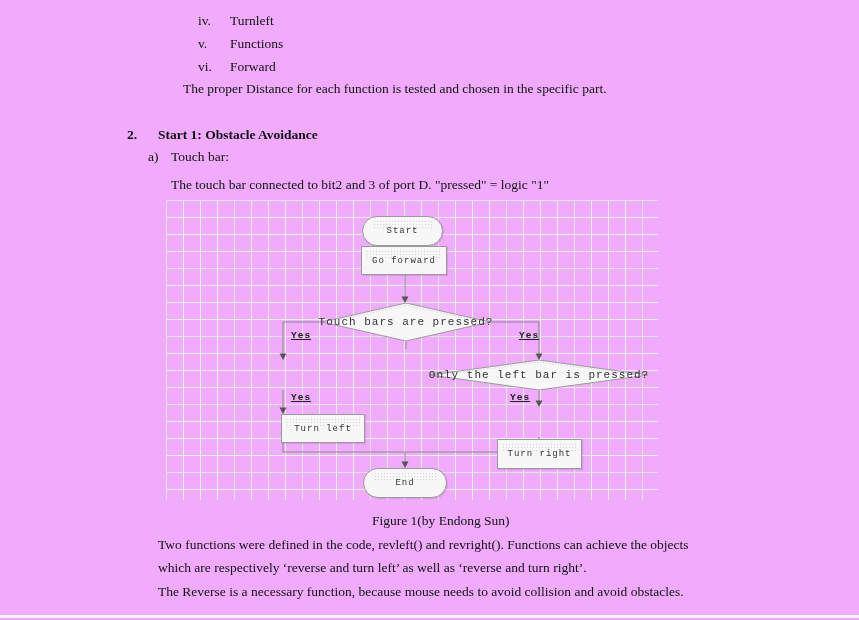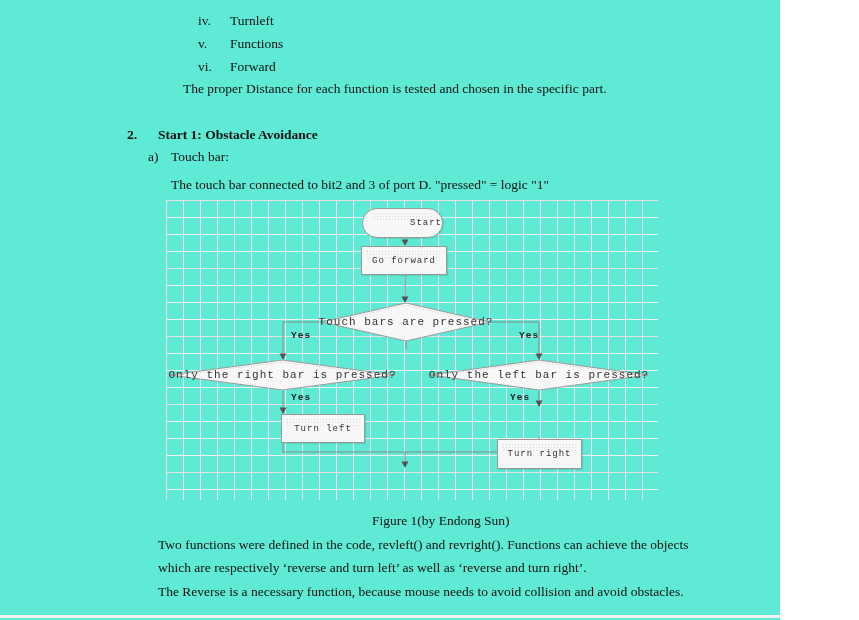--- a/index.html
+++ b/index.html
@@ -1,18 +1,18 @@
 <!DOCTYPE html>
 <html><head>
 <meta charset="utf-8">
 <style>
   html,body { margin:0; padding:0; background:#fff; }
   .page {
-    position:relative; width:732px; height:620px; background:#5eead4;
-    font-family:"Liberation Serif", serif; color:#111; overflow:hidden;padding-left:48px;
+    position:relative; width:859px; height:620px; background:#f0abfc;
+    font-family:"Liberation Serif", serif; color:#111; overflow:hidden;
   }
   .tline { position:absolute; font-size:13.5px; line-height:20px; white-space:nowrap; }
   .b { font-weight:bold; }
   .num     { display:inline-block; width:32px; }
   .secnum  { display:inline-block; width:31px; font-weight:bold; }
   .submark { display:inline-block; width:23px; }
 
   
   .flow {
     position:absolute; left:166px; top:200px; width:492px; height:300px;
@@ -45,21 +45,21 @@
   .diamond { position:absolute; }
   .diamond svg { position:absolute; left:0; top:0; }
   .diamond .dlabel {
     position:absolute; left:0; top:0; right:0; bottom:0;
     display:flex; align-items:center; justify-content:center;
     font-family:"Liberation Mono", monospace; font-size:11px; letter-spacing:1px;
     color:#333; white-space:nowrap;
   }
   .yes {
     position:absolute; font-family:"Liberation Mono", monospace; font-size:9.5px;
-    font-weight:bold; letter-spacing:1px; color:#222; white-space:nowrap;
+    font-weight:bold; letter-spacing:1px; color:#222; white-space:nowrap;text-decoration:underline;
   }
   .bottom-edge { position:absolute; left:0; top:615px; width:859px; height:3px; background:#f1f1f1; }
 </style>
 </head>
 <body>
 
 <div class="page">
 
   <div class="tline" style="left:198px; top:11px;">
     <span class="num">iv.</span><span>Turnleft</span>
@@ -107,66 +107,62 @@
       <line x1="373" y1="190" x2="373" y2="202"></line>
       <polygon class="ah" points="373,207 369.5,200.5 376.5,200.5"></polygon>
 
       <line x1="117" y1="243" x2="117" y2="252"></line>
       <line x1="373" y1="237" x2="373" y2="252"></line>
       <line x1="116.5" y1="252" x2="373.5" y2="252"></line>
       <line x1="239" y1="252" x2="239" y2="263"></line>
       <polygon class="ah" points="239,268 235.5,261.5 242.5,261.5"></polygon>
     </svg>
 
-    <div class="node stadium" style="left:196px; top:8px; width:81px; height:30px;justify-content:flex-end;">
+    <div class="node stadium" style="left:196px; top:16px; width:81px; height:30px;">
       <span class="nlabel">Start</span>
     </div>
 
     <div class="node" style="left:195px; top:46px; width:86px; height:29px;">
       <span class="nlabel">Go forward</span>
     </div>
 
     <div class="diamond" style="left:156px; top:103px; width:168px; height:38px;">
       <svg width="168" height="38" viewBox="0 0 168 38">
         <polygon points="0,19 84,0 168,19 84,38" fill="#f7f7f7" stroke="#9a9a9a" stroke-width="1"></polygon>
         <polyline points="7,19 84,2.5 161,19" fill="none" stroke="#cccccc" stroke-width="1" stroke-dasharray="1,2"></polyline>
       </svg>
       <span class="dlabel">Touch bars are pressed?</span>
     </div>
 
     <span class="yes" style="left:125px; top:130px;">Yes</span>
     <span class="yes" style="left:353px; top:130px;">Yes</span>
 
-    <div class="diamond" style="left:4px; top:160px; width:225px; height:30px;">
-      <svg width="225" height="30" viewBox="0 0 225 30">
-        <polygon points="0,15 112.5,0 225,15 112.5,30" fill="#f7f7f7" stroke="#9a9a9a" stroke-width="1"></polygon>
-        <polyline points="9,15 112.5,2 216,15" fill="none" stroke="#cccccc" stroke-width="1" stroke-dasharray="1,2"></polyline>
-      </svg>
-      <span class="dlabel">Only the right bar is pressed?</span>
-    </div>
 
     <div class="diamond" style="left:264px; top:160px; width:218px; height:30px;">
       <svg width="218" height="30" viewBox="0 0 218 30">
         <polygon points="0,15 109,0 218,15 109,30" fill="#f7f7f7" stroke="#9a9a9a" stroke-width="1"></polygon>
         <polyline points="9,15 109,2 209,15" fill="none" stroke="#cccccc" stroke-width="1" stroke-dasharray="1,2"></polyline>
       </svg>
       <span class="dlabel">Only the left bar is pressed?</span>
     </div>
 
     <span class="yes" style="left:125px; top:192px;">Yes</span>
     <span class="yes" style="left:344px; top:192px;">Yes</span>
 
     <div class="node" style="left:75px; top:214px; width:84px; height:29px;margin-left:40px;">
       <span class="nlabel">Turn left</span>
     </div>
 
     <div class="node" style="left:331px; top:207px; width:85px; height:30px;margin-top:32px;">
       <span class="nlabel">Turn right</span>
     </div>
 
+    <div class="node stadium" style="left:197px; top:268px; width:84px; height:30px;">
+      <span class="nlabel">End</span>
+    </div>
 
   </div>
 
   <div class="tline" style="left:372px; top:511px;">Figure 1(by Endong Sun)</div>
 
   <div class="tline" style="left:158px; top:535px;">Two functions were defined in the code, revleft() and revright(). Functions can achieve the objects</div>
   <div class="tline" style="left:158px; top:558px;">which are respectively ‘reverse and turn left’ as well as ‘reverse and turn right’.</div>
   <div class="tline" style="left:158px; top:582px;">The Reverse is a necessary function, because mouse needs to avoid collision and avoid obstacles.</div>
 
   <div class="bottom-edge"></div>

